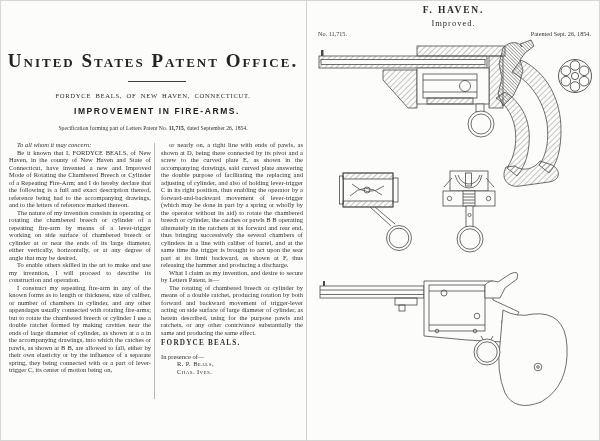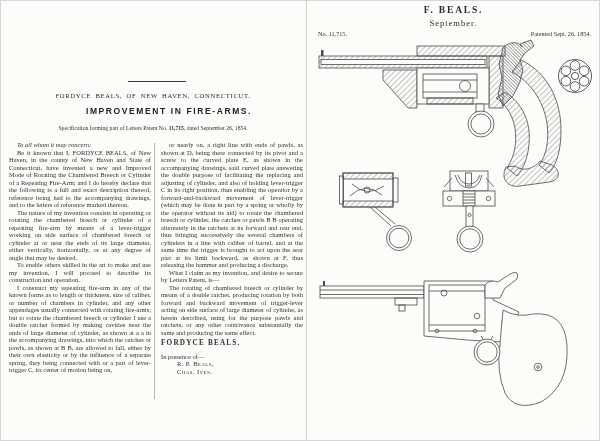--- a/index.html
+++ b/index.html
@@ -5,21 +5,21 @@
   html,body{margin:0;padding:0;background:#ffffff;}
   #stage{position:relative;width:600px;height:441px;background:#fcfcfa;overflow:hidden;
          font-family:"Liberation Serif",serif;color:#2e2e2e;box-shadow:inset 0 0 0 1px #d6d6d6;}
   
   #left-page{position:absolute;left:0;top:0;width:306px;height:441px;}
   .office-title{position:absolute;top:50px;left:0;width:100%;text-align:center;
     font-weight:700;font-variant:small-caps;font-size:19px;letter-spacing:2px;color:#232323;}
   .title-rule{position:absolute;top:81px;left:128px;width:58px;border-top:1.2px solid #3c3c3c;}
   .byline{position:absolute;top:92px;left:0;width:100%;text-align:center;
     font-size:6.6px;letter-spacing:0.7px;word-spacing:2px;color:#2b2b2b;}
-  .invention-title{position:absolute;top:106px;left:16px;width:100%;text-align:center;
+  .invention-title{position:absolute;top:106px;left:4px;width:100%;text-align:center;
     font-family:"Liberation Sans",sans-serif;font-weight:700;font-size:8.5px;letter-spacing:1.6px;color:#222;}
   .spec-line{position:absolute;top:125px;left:0;width:100%;text-align:center;font-size:5.7px;color:#333;}
   .spec-line b{font-weight:700;}
   .col{position:absolute;top:141px;width:142px;font-size:6.5px;line-height:7.5px;
        text-align:justify;color:#303030;}
   #col1{left:9px;}
   #col2{left:161px;}
   .col p{margin:0;text-indent:8px;}
   .salutation{font-style:italic;}
   .col-rule{position:absolute;left:154px;top:143px;width:1px;height:256px;background:#b7b7b3;}
@@ -37,20 +37,21 @@
   .patent-no{position:absolute;top:30px;left:11px;font-size:6.2px;color:#333;}
   .patent-date{position:absolute;top:30px;right:9px;font-size:6.2px;color:#333;}
   svg{position:absolute;left:0;top:0;}
 </style>
 </head>
 <body>
 
 <div id="stage">
 
   <div id="left-page">
+    <div class="office-title">United States Patent Office.</div>
     <div class="title-rule"></div>
     <div class="byline">FORDYCE BEALS, OF NEW HAVEN, CONNECTICUT.</div>
     <div class="invention-title">IMPROVEMENT IN FIRE-ARMS.</div>
     <div class="spec-line"><span>Specification forming part of Letters Patent No. </span><b>11,715</b><span>, dated September 26, 1854.</span></div>
 
     <div class="col" id="col1">
       <p class="salutation">To all whom it may concern:</p>
       <p>Be it known that I, FORDYCE BEALS, of New Haven, in the county of New Haven and State of Connecticut, have invented a new and Improved Mode of Rotating the Chambered Breech or Cylinder of a Repeating Fire-Arm; and I do hereby declare that the following is a full and exact description thereof, reference being had to the accompanying drawings, and to the letters of reference marked thereon.</p>
       <p>The nature of my invention consists in operating or rotating the chambered breech or cylinder of a repeating fire-arm by means of a lever-trigger working on side surface of chambered breech or cylinder at or near the ends of its large diameter, either vertically, horizontally, or at any degree of angle that may be desired.</p>
       <p>To enable others skilled in the art to make and use my invention, I will proceed to describe its construction and operation.</p>
@@ -66,22 +67,22 @@
       <div class="witness">R. P. Beals,</div>
       <div class="witness">Chas. Ives.</div>
     </div>
 
     <div class="col-rule"></div>
   </div>
 
   <div class="page-rule"></div>
 
   <div id="right-page">
-    <div class="inv-name">F. BEALS.</div>
-    <div class="inv-subject">September.</div>
+    <div class="inv-name">F. HAVEN.</div>
+    <div class="inv-subject">Improved.</div>
     <div class="patent-no">No. 11,715.</div>
     <div class="patent-date">Patented Sept. 26, 1854.</div>
 
     <svg width="293" height="441" viewBox="0 0 293 441">
       <defs>
         <pattern id="ht" width="4" height="4" patternUnits="userSpaceOnUse" patternTransform="rotate(45)">
           <line x1="0" y1="0" x2="0" y2="4" stroke="#6e6e6e" stroke-width="0.8"></line>
         </pattern>
         <pattern id="hd" width="2.4" height="2.4" patternUnits="userSpaceOnUse" patternTransform="rotate(135)">
           <line x1="0" y1="0" x2="0" y2="2.4" stroke="#4d4d4d" stroke-width="0.9"></line>

